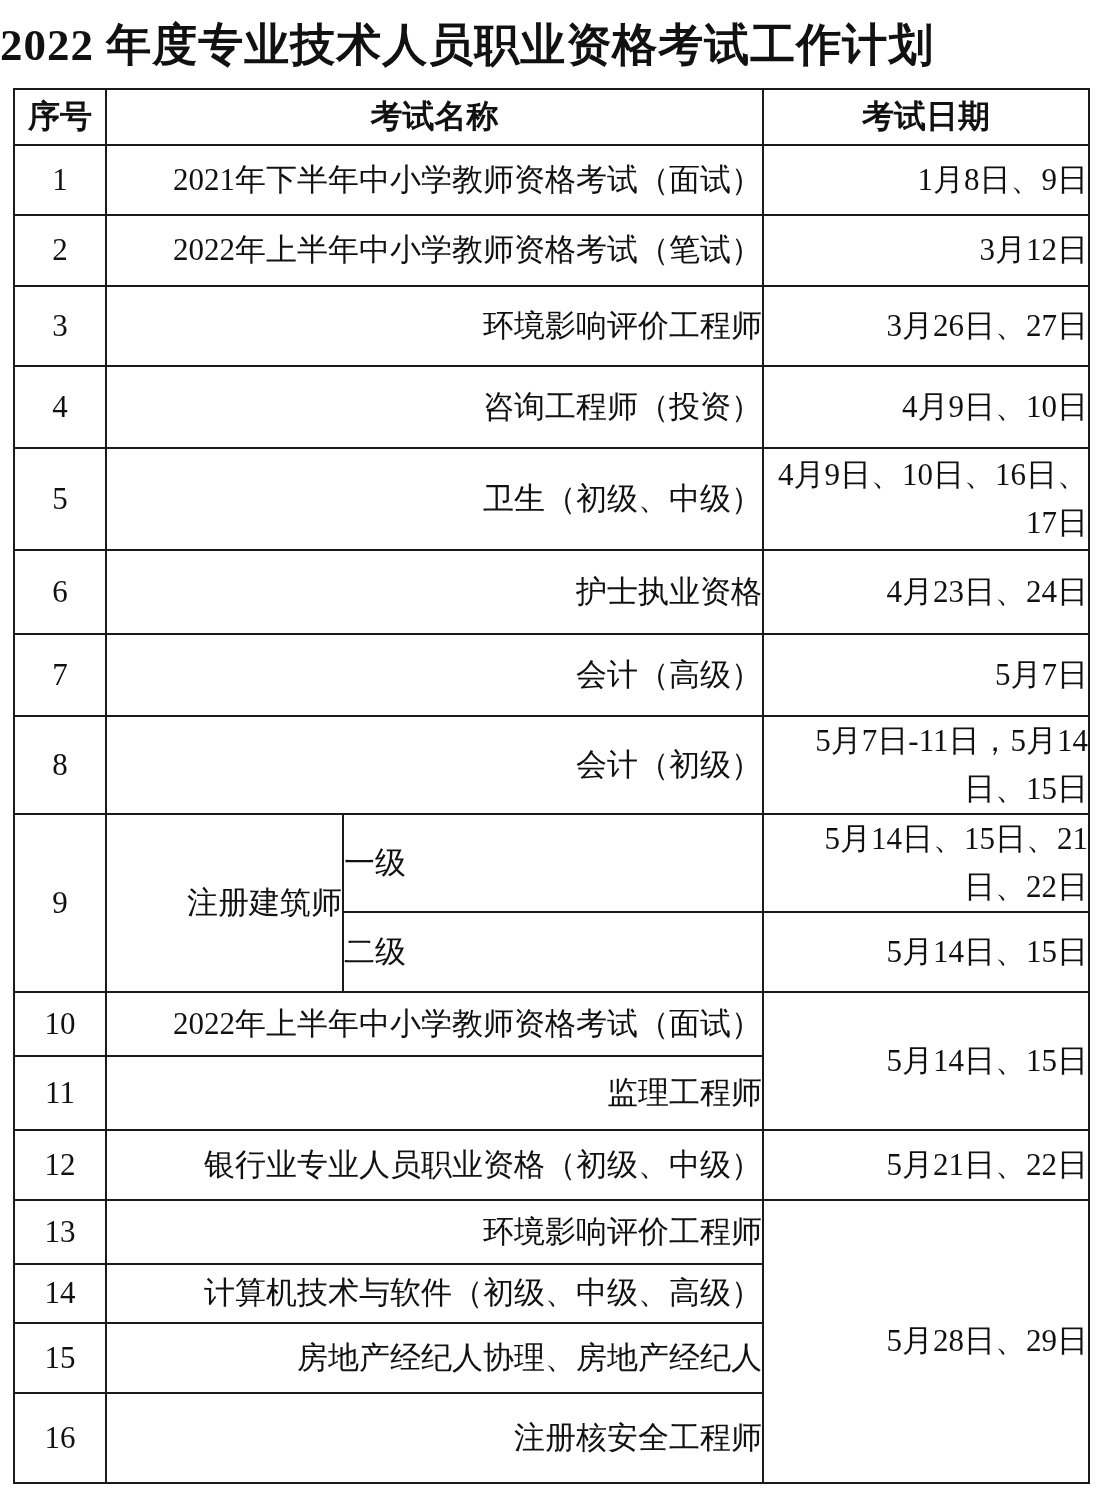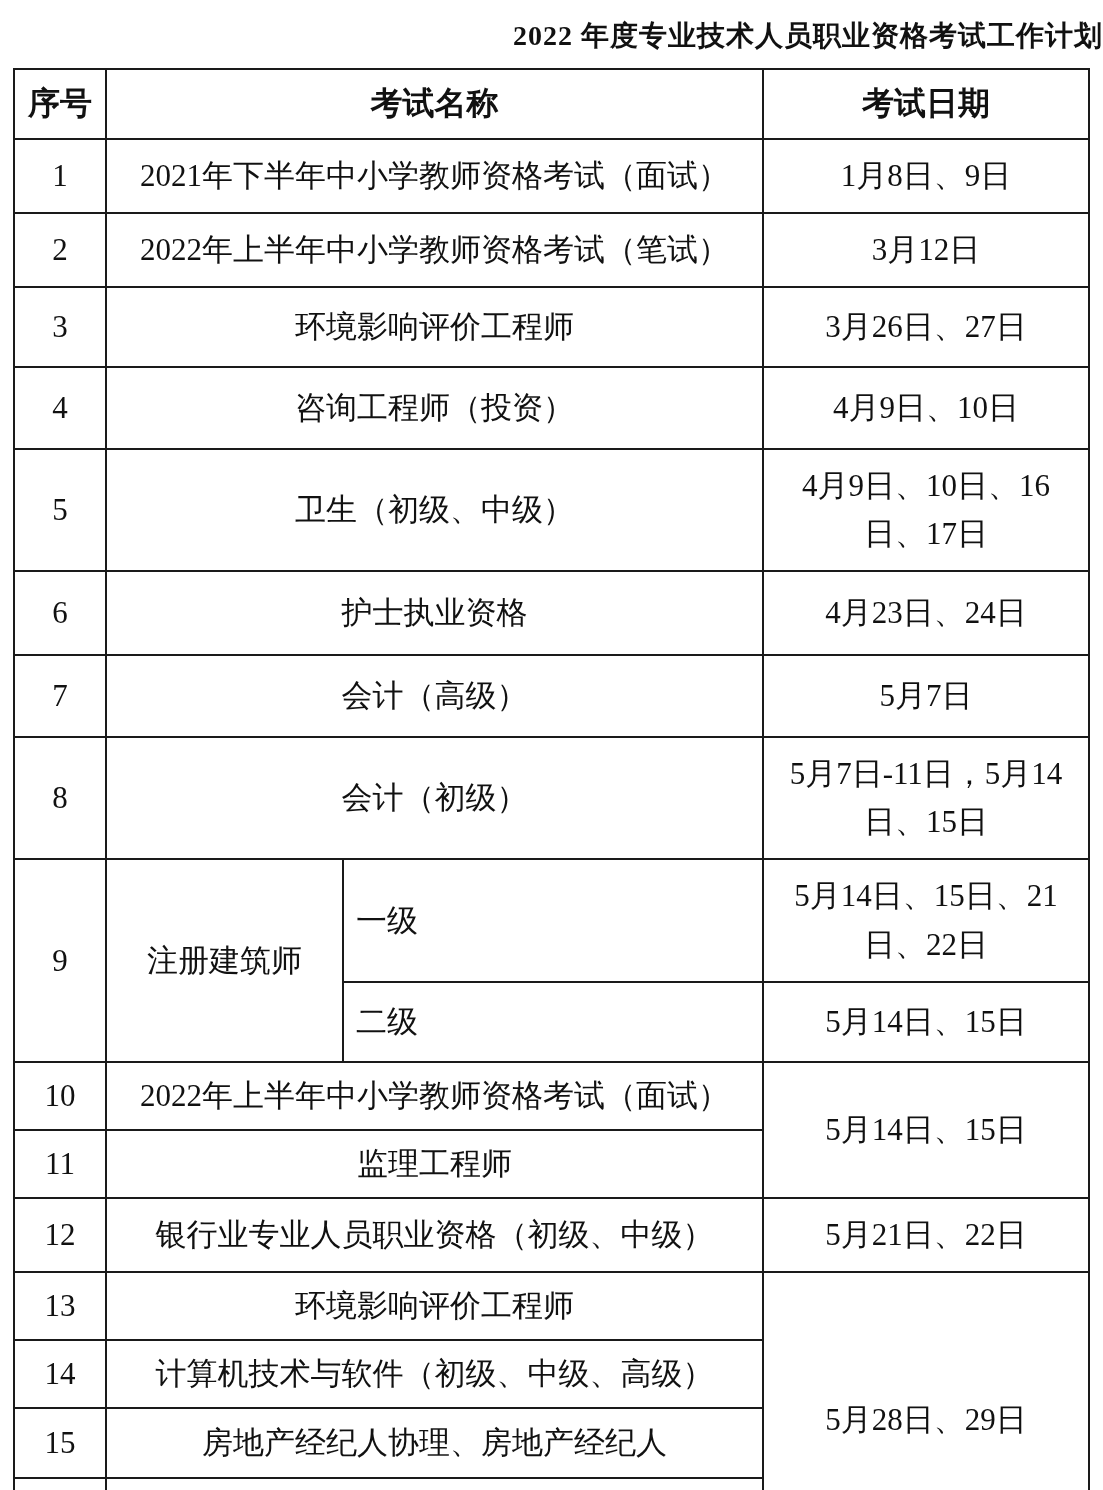--- a/index.html
+++ b/index.html
@@ -12,81 +12,81 @@
   .page {
     width: 1103px;
     height: 1490px;
     background: #ffffff;
     box-sizing: border-box;
     padding-top: 16px;
     overflow: hidden;
   }
   .doc-title {
     margin: 4px 0 16px 0;
-    text-align: right;
-    font-size: 28px;
+    text-align: left;
+    font-size: 45px;
     font-weight: bold;
     letter-spacing: 1px;
     line-height: 1.15;
     color: #111111;
   }
   table.exam-table {
     border-collapse: collapse;
     table-layout: fixed;
     width: 1075px;
     margin-left: 13px;
   }
   table.exam-table th,
   table.exam-table td {
     border: 2px solid #1a1a1a;
-    padding: 12px;
+    padding: 0;
     vertical-align: middle;
     font-size: 31px;
     color: #111111;
     overflow: hidden;
   }
   table.exam-table th {
     font-weight: bold;
     text-align: center;
     font-size: 32px;
   }
   td.no-cell {
     text-align: center;
   }
   td.name-cell {
-    text-align: center;
+    text-align: right;
     padding-left: 15px;
     padding-right: 8px;
   }
   td.level-cell {
     text-align: left;
     padding-left: 14px;
     padding-right: 8px;
     margin-top: 40px;
   }
   td.date-cell {
-    text-align: center;
+    text-align: right;
     padding-left: 15px;
     padding-right: 10px;
     line-height: 1.55;
   }
   
   tr.rh  { height: 56px; }
   tr.r1  { height: 70px; }
   tr.r2  { height: 71px; }
   tr.r3  { height: 80px; }
   tr.r4  { height: 82px; }
   tr.r5  { height: 102px; }
   tr.r6  { height: 84px; }
   tr.r7  { height: 82px; }
   tr.r8  { height: 98px; }
   tr.r9a { height: 96px; }
   tr.r9b { height: 80px; }
   tr.r10 { height: 64px; }
-  tr.r11 { height: 64px; }
+  tr.r11 { height: 74px; }
   tr.r12 { height: 70px; }
   tr.r13 { height: 64px; margin-top: 32px; }
   tr.r14 { height: 59px; }
   tr.r15 { height: 70px; }
   tr.r16 { height: 90px; }
 </style>
 </head>
 <body>
 
 <div class="page">

